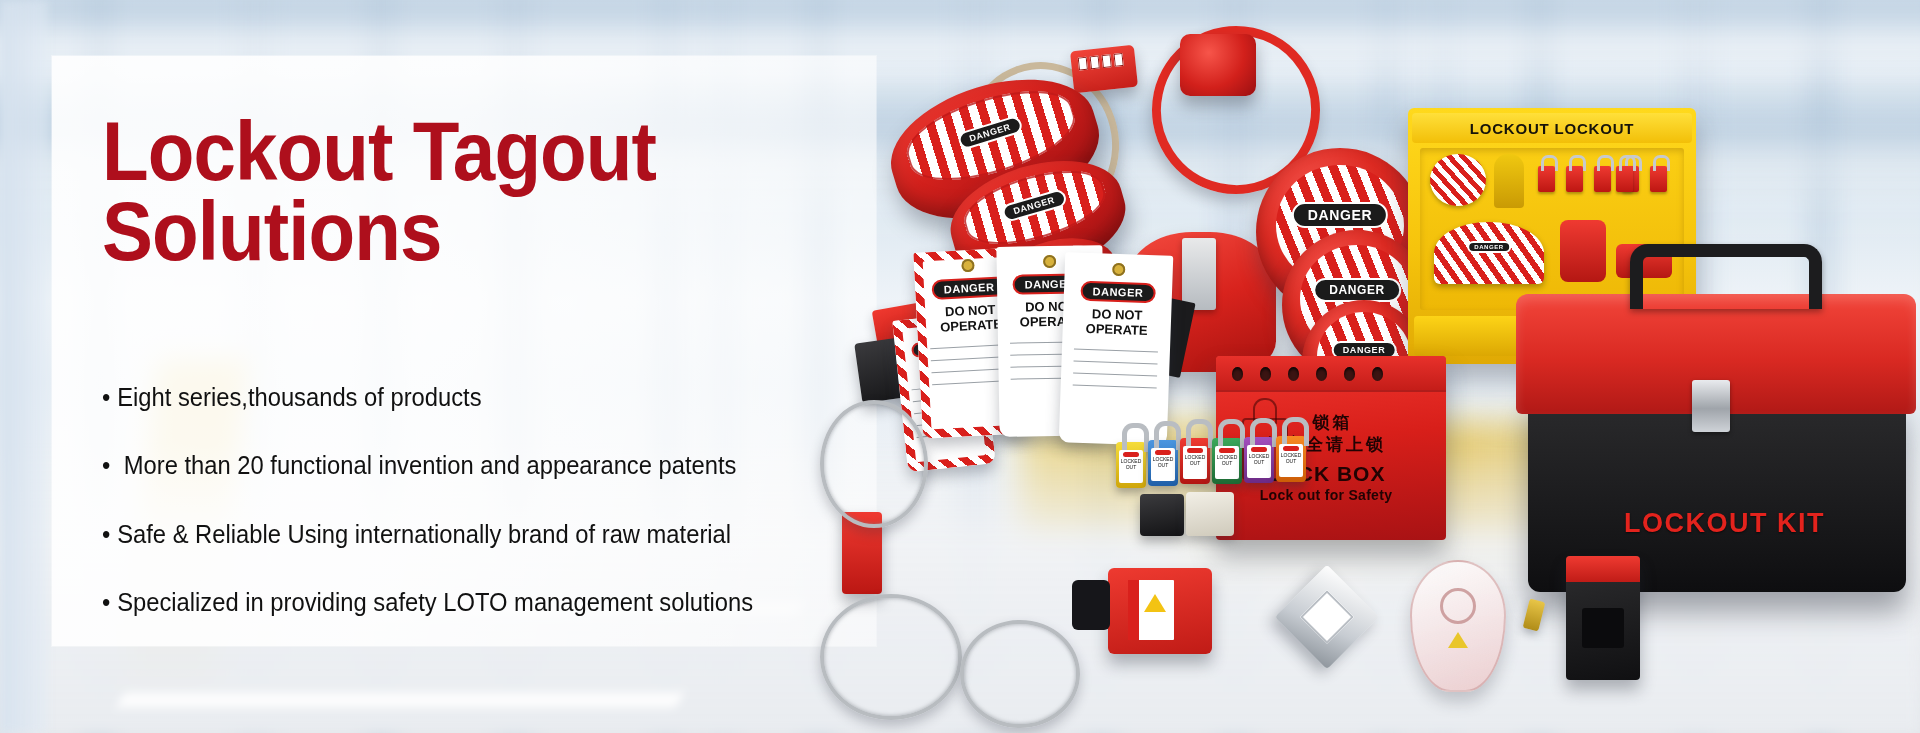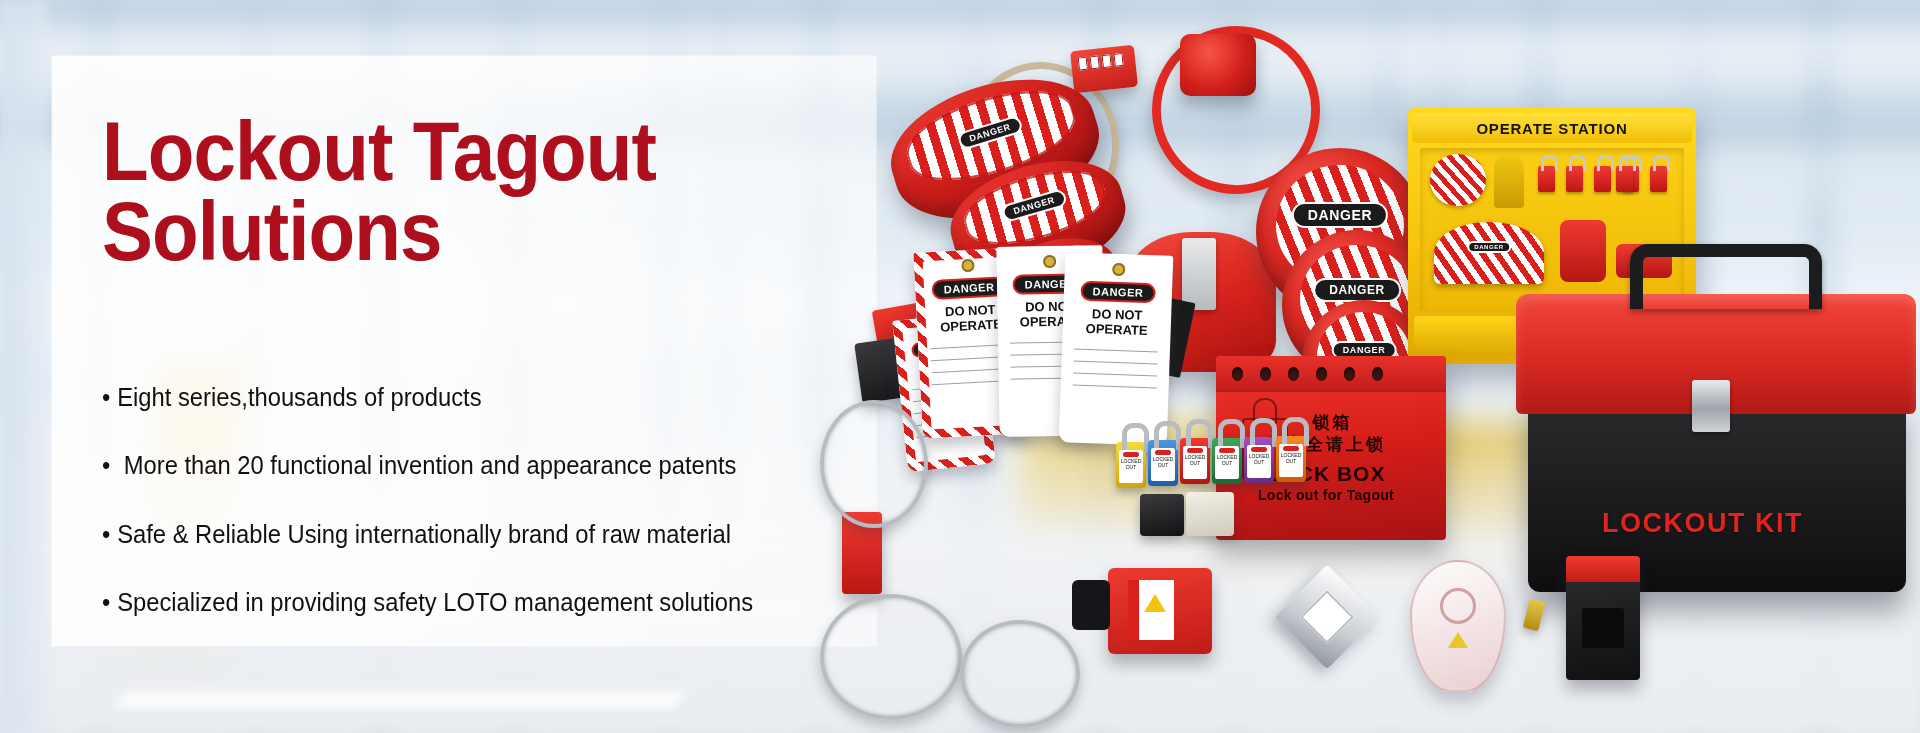--- a/index.html
+++ b/index.html
@@ -705,21 +705,21 @@
     <div class="prod round-cover" style="left:372px; top:300px; width:124px; height:124px;">
       <div class="round-stripes"></div>
       <div class="danger-pill" style="top:40%;">DANGER</div>
     </div>
     <div class="prod round-cover" style="left:386px; top:358px; width:100px; height:100px;">
       <div class="round-stripes"></div>
       <div class="danger-pill" style="top:40%; font-size:7px; padding:1px 6px;">DANGER</div>
     </div>
 
     <div class="prod station" style="left:478px; top:108px; width:288px; height:256px;">
-      <div class="station-header">OPERATE STATION</div>
+      <div class="station-header">LOCKOUT LOCKOUT</div>
       <div class="station-body">
         <div style="position:absolute; left:10px; top:6px; width:56px; height:52px; border-radius:50%; background:repeating-linear-gradient(48deg,#fff 0 5px,#d9201c 5px 10px); box-shadow:0 2px 4px rgba(0,0,0,.3);"></div>
         <div style="position:absolute; left:74px; top:6px; width:30px; height:54px; background:linear-gradient(180deg,#f0c810,#c99a04); border-radius:14px 14px 4px 4px;"></div>
         <div class="mini-pad" style="left:118px; top:18px;"></div>
         <div class="mini-pad" style="left:146px; top:18px;"></div>
         <div class="mini-pad" style="left:174px; top:18px;"></div>
         <div class="mini-pad" style="left:202px; top:18px;"></div>
         <div class="mini-pad" style="left:230px; top:18px;"></div>
         <div class="mini-pad" style="left:196px; top:18px;"></div>
         <div style="position:absolute; left:14px; top:74px; width:110px; height:62px; border-radius:50% 50% 6px 6px; background:repeating-linear-gradient(55deg,#fff 0 6px,#d9201c 6px 12px); box-shadow:0 3px 6px rgba(0,0,0,.3);">
@@ -797,21 +797,21 @@
             <i></i>
             <i></i>
             <i></i>
         </div>
       </div>
       <div class="lockbox-glyph"></div>
       <div class="lockbox-text">
         <div class="lockbox-cn1">锁箱</div>
         <div class="lockbox-cn2">为安全请上锁</div>
         <div class="lockbox-en1">LOCK BOX</div>
-        <div class="lockbox-en2">Lock out for Tagout</div>
+        <div class="lockbox-en2">Lock out for Safety</div>
       </div>
     </div>
 
     <div class="padlock" style="left:186px; top:442px; background:linear-gradient(180deg,#f5dc3a,#cfa60a);">
         <div class="lbl">LOCKED
 OUT</div>
       </div>
     <div class="padlock" style="left:218px; top:440px; background:linear-gradient(180deg,#4b96e0,#1f5fa8);">
         <div class="lbl">LOCKED
 OUT</div>
@@ -830,21 +830,21 @@
       </div>
     <div class="padlock" style="left:346px; top:436px; background:linear-gradient(180deg,#f78a24,#cc5d07);">
         <div class="lbl">LOCKED
 OUT</div>
       </div>
 
     <div style="position:absolute; left:210px; top:494px; width:44px; height:42px; background:linear-gradient(170deg,#3b3b3e,#131315); border-radius:4px; box-shadow:0 6px 11px rgba(40,45,58,.35);"></div>
     <div style="position:absolute; left:256px; top:492px; width:48px; height:44px; background:linear-gradient(170deg,#f2efe6,#cfcabb); border-radius:4px; box-shadow:0 6px 11px rgba(40,45,58,.3);"></div>
 
     <div class="prod toolbox-base" style="left:598px; top:396px; width:378px; height:196px;">
-      <div class="toolbox-label" style="left:74px; top:112px;">LOCKOUT KIT</div>
+      <div class="toolbox-label" style="left:96px; top:112px;">LOCKOUT KIT</div>
     </div>
     <div class="prod toolbox-lid" style="left:586px; top:294px; width:400px; height:120px;"></div>
     <div class="toolbox-handle" style="left:700px; top:244px;"></div>
     <div class="toolbox-latch" style="left:762px; top:380px;"></div>
 
     <div class="cable-body" style="left:-88px; top:512px;"></div>
     <div class="cable-loop" style="left:-110px; top:400px; width:100px; height:120px;"></div>
     <div class="cable-loop" style="left:-110px; top:594px; width:134px; height:118px;"></div>
     <div class="cable-loop" style="left:30px; top:620px; width:112px; height:100px;"></div>
 

